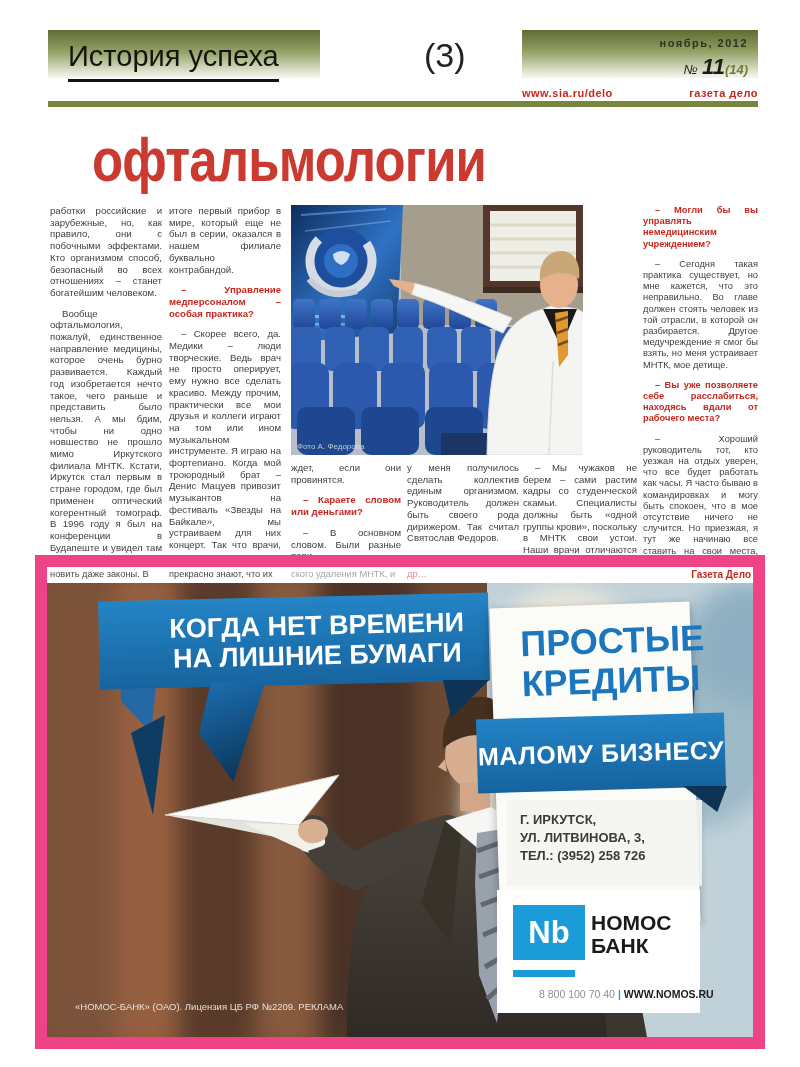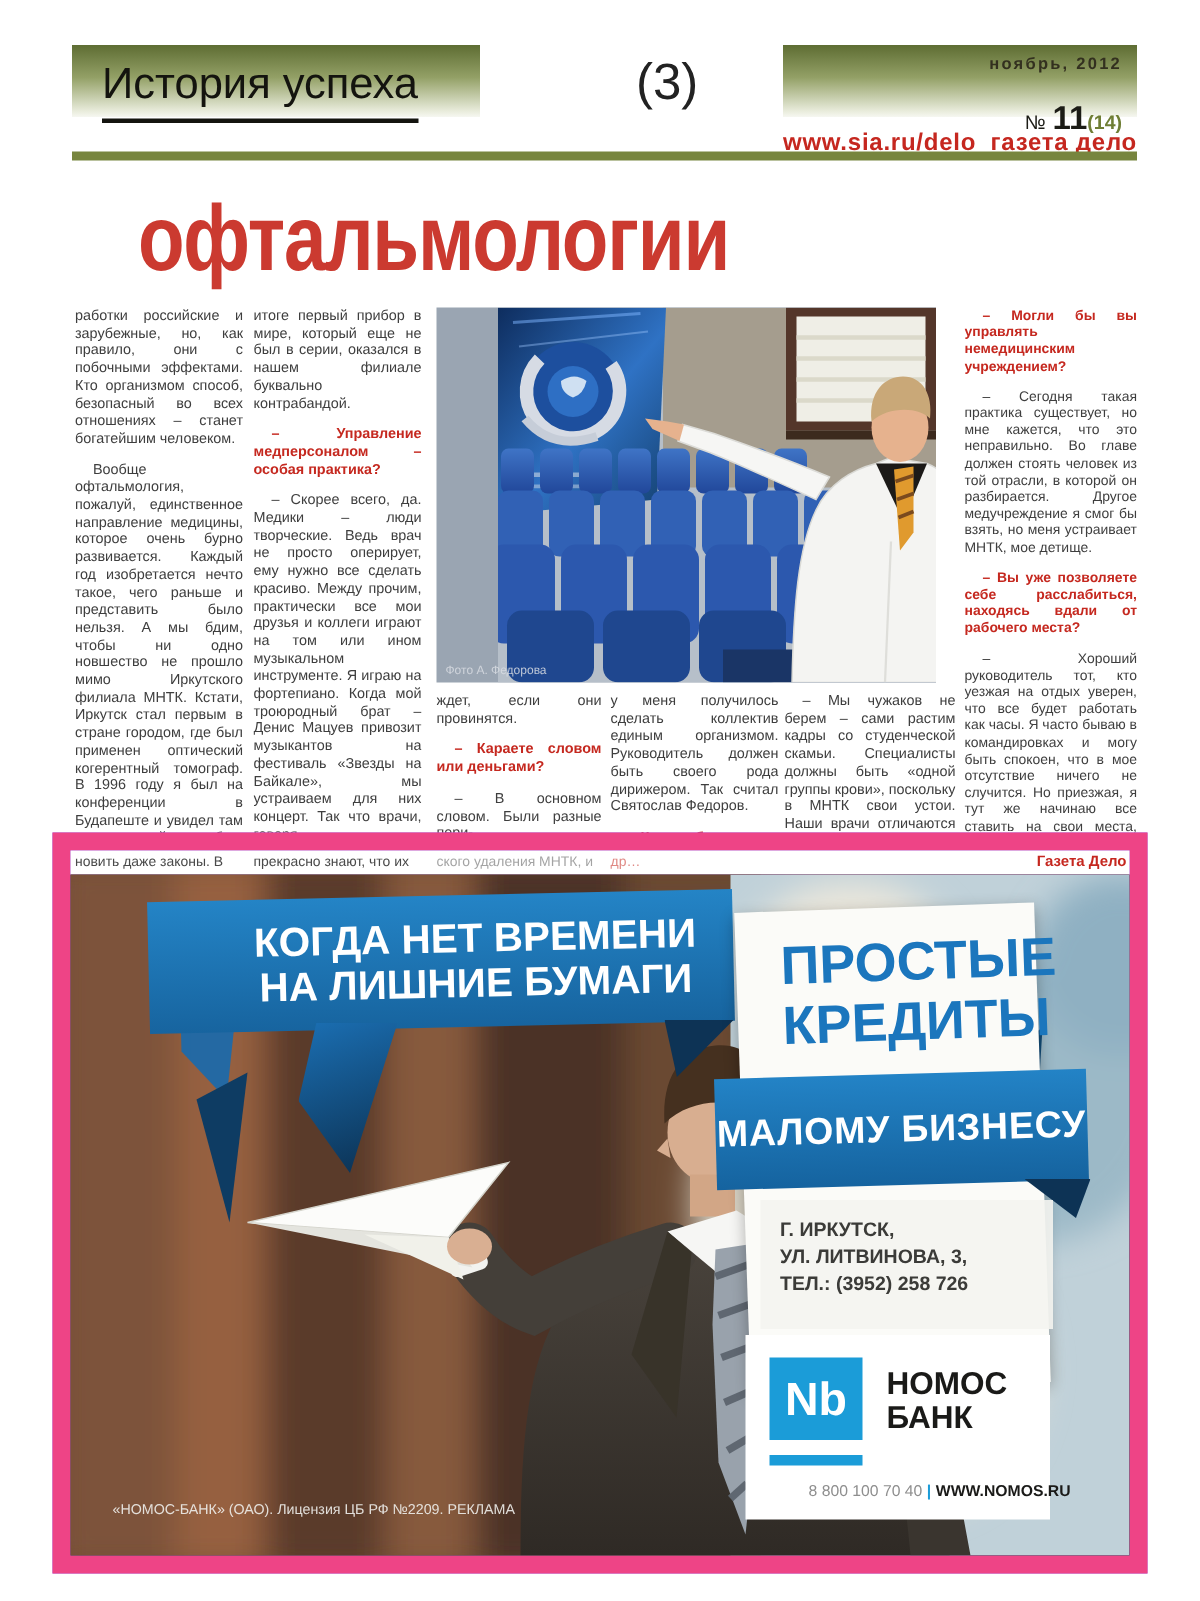--- a/index.html
+++ b/index.html
@@ -8,45 +8,45 @@
   .abs{position:absolute;}
 
   
   .hd-box{background:linear-gradient(180deg,#5e6d33 0%,#93a066 45%,#e9ecdc 92%,#f6f7f1 100%);}
   .hd-left{left:48px;top:30px;width:272px;height:48px;}
   .hd-title{position:absolute;left:20px;top:10px;font-size:29px;color:#14140f;
             border-bottom:3px solid #14140f;padding-bottom:6px;display:inline-block;}
   .hd-num{left:424px;top:36px;font-size:34px;color:#222;}
   .hd-right{left:522px;top:30px;width:236px;height:48px;text-align:right;box-sizing:border-box;padding:7px 10px 0 0;}
   .hd-date{font-size:11px;font-weight:bold;letter-spacing:1.5px;color:#33301f;}
-  .hd-issue{margin-top:17px;}
+  .hd-issue{margin-top:5px;font-style:italic;}
   .hd-issue .pre{font-size:13px;color:#1c1c16;}
   .hd-issue .num{font-size:22px;font-weight:bold;color:#1c1c16;}
   .hd-issue .sub{font-size:13px;font-weight:bold;color:#6f7e35;}
   .hd-links{left:522px;top:87px;width:236px;display:flex;justify-content:space-between;
-            font-size:16px;font-weight:bold;color:#c5271f;letter-spacing:0.5px;}
+            font-size:11px;font-weight:bold;color:#c5271f;letter-spacing:0.5px;}
   .rule{left:48px;top:101px;width:710px;height:6px;background:#77853e;}
 
   
   .headline{left:92px;top:124px;font-size:62px;font-weight:bold;color:#cb3a30;
             transform:scaleX(0.82);transform-origin:0 50%;letter-spacing:-1px;white-space:nowrap;}
 
   
   .col{position:absolute;top:205px;width:112px;height:352px;overflow:hidden;
        font-size:9.6px;line-height:11.7px;text-align:justify;color:#3e3e3e;}
   .c1{left:50px;}  .c2{left:169px;}
   .c6{left:643px;width:115px;font-size:9.3px;line-height:11.2px;}
   .colb{top:462px;height:94px;}
   .c3{left:291px;width:110px;} .c4{left:407px;width:112px;} .c5{left:523px;width:114px;}
   .col p{margin:0 0 9px 0;}
   .ind{text-indent:12px;}
   .qh{color:#c5281f;font-weight:bold;}
 
   
-  .photo{left:291px;top:205px;width:292px;height:250px;overflow:hidden;background:#9aa5b2;padding-left:41px;}
+  .photo{left:291px;top:205px;width:292px;height:250px;overflow:hidden;background:#9aa5b2;}
   .photo-cap{position:absolute;left:6px;bottom:4px;font-size:8px;color:#d9dde3;opacity:.85;}
 
   
   .ad-frame{left:35px;top:555px;width:730px;height:494px;border:12px solid #ee4486;
             background:#8b5cf6;box-sizing:border-box;}
   .ad-strip{position:absolute;left:0;top:0;width:706px;height:16px;background:#fff;}
   .frag{position:absolute;top:2px;font-size:9.3px;color:#4a4a4a;white-space:nowrap;}
   .f3{opacity:.5;} .f4{color:#c5281f;opacity:.55;}
   .byline{position:absolute;top:2px;right:2px;font-size:10px;font-weight:bold;color:#c5271f;}
 
@@ -73,21 +73,21 @@
              display:flex;align-items:center;justify-content:center;
              color:#fff;font-weight:bold;font-size:25px;letter-spacing:.5px;white-space:nowrap;}
   .ribbon-fold{position:absolute;left:636px;top:203px;width:44px;height:26px;background:#0d3355;
                clip-path:polygon(0 0,100% 0,78% 100%);}
 
   .ad-address{position:absolute;left:460px;top:217px;width:195px;height:86px;
               background:rgba(244,244,240,.9);box-sizing:border-box;padding:11px 0 0 13px;
               font-size:13px;font-weight:bold;color:#3b3b38;line-height:1.38;white-space:nowrap;}
 
   .ad-card{position:absolute;left:450px;top:307px;width:203px;height:123px;background:#fff;}
-  .nb-square{position:absolute;left:16px;top:15px;width:62px;height:55px;background:#1b9cd8;
+  .nb-square{position:absolute;left:16px;top:15px;width:72px;height:55px;background:#1b9cd8;
              display:flex;align-items:center;justify-content:center;
              color:#fff;font-size:31px;font-weight:bold;}
   .nb-bar{position:absolute;left:16px;top:80px;width:62px;height:7px;background:#1b9cd8;}
   .bank-name{position:absolute;left:94px;top:21px;font-size:21px;font-weight:bold;color:#1a1a18;line-height:1.1;}
   .card-phone{position:absolute;left:14px;top:98px;font-size:10.5px;white-space:nowrap;}
   .card-phone .ph{color:#8e8e8e;margin-left:28px;} .card-phone .sep{color:#1b9cd8;font-weight:bold;padding:0 3px;}
   .card-phone .site{color:#1a1a18;font-weight:bold;}
 
   .ad-disclaimer{position:absolute;left:28px;top:418px;font-size:9.5px;color:#efefec;opacity:.9;white-space:nowrap;}
 </style>

